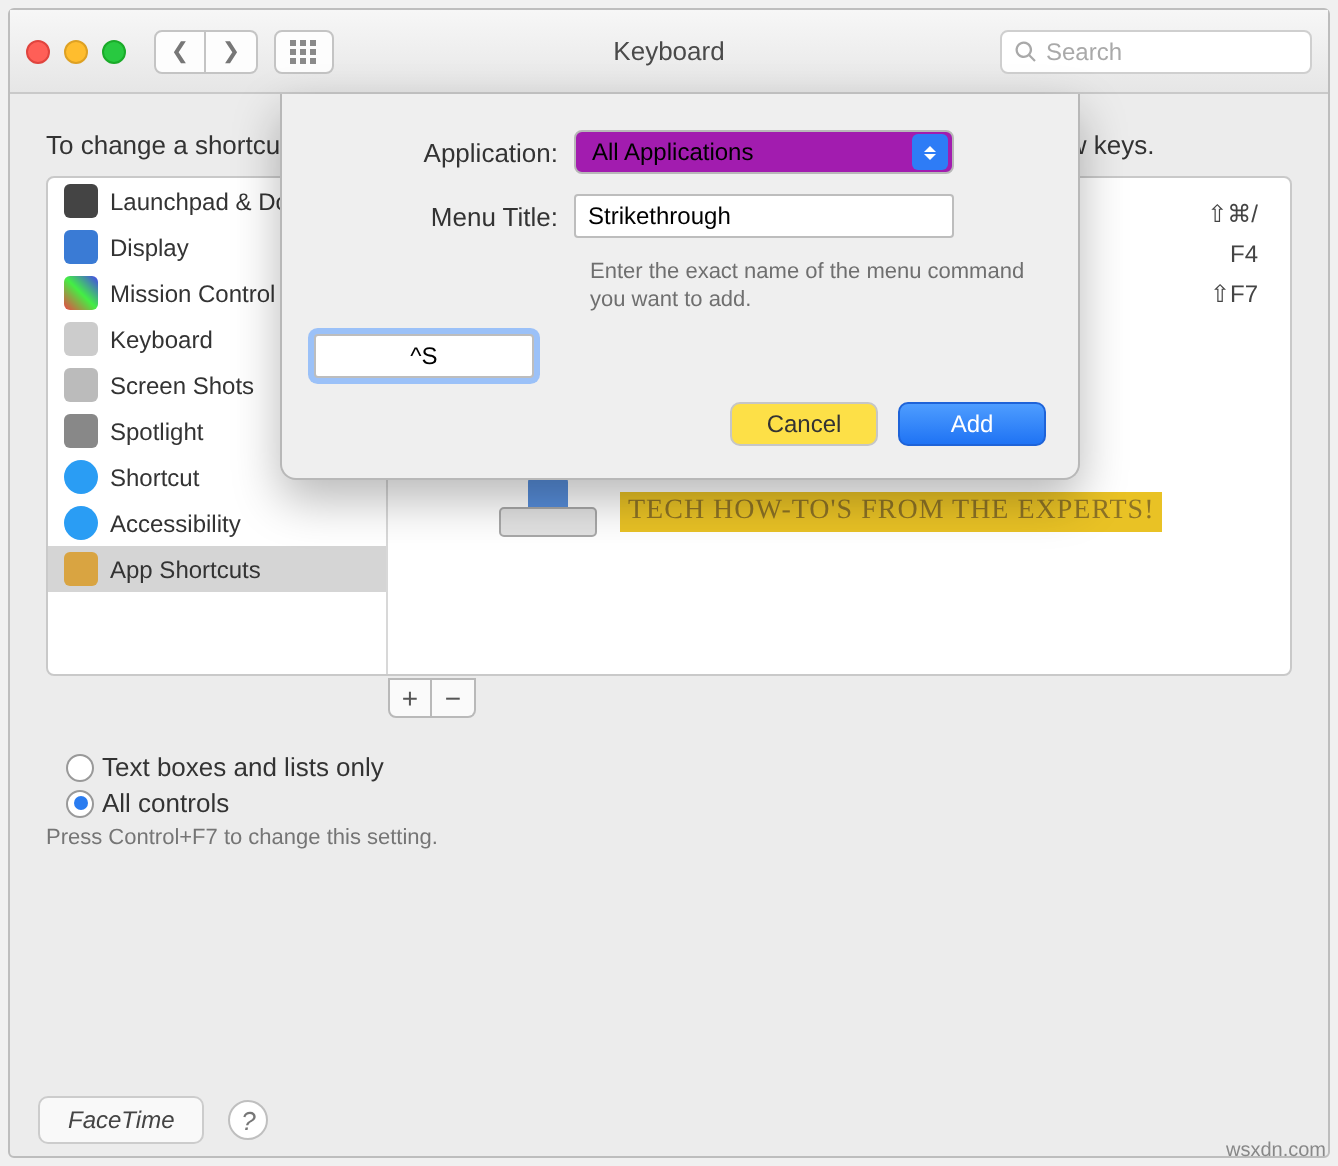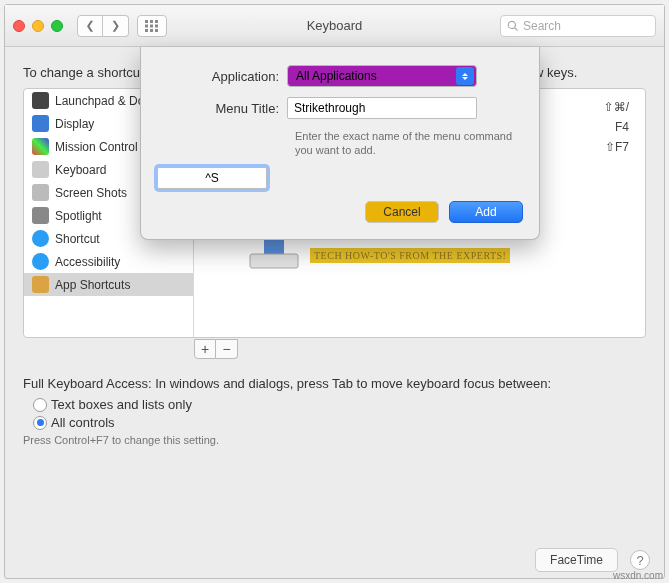--- a/index.html
+++ b/index.html
@@ -97,38 +97,39 @@
   .watermark{
     position:absolute; left:50px; top:110px; opacity:0.85;
     display:flex; align-items:center; gap:6px; pointer-events:none;
   }
   .wm-face svg{width:60px;height:70px;}
   .wm-text{
     font-family: "Comic Sans MS", cursive; color:#2c6fa0;
   }
   .wm-text .big{font-size:22px; font-weight:bold;}
   .wm-text .strip{
-    background:#e6b800; color:#7a5b00; font-size:10px; padding:2px 4px;
+    background:#e6b800; color:#7a5b00; font-size:14px; padding:2px 4px;
     display:inline-block; margin-top:14px; letter-spacing:0.5px;
   }
   
   .kbaccess{ margin-top:38px; font-size:13px; color:#333;}
   .kbaccess .radios{ margin:6px 0 4px 10px;}
   .radio-row{display:flex; align-items:center; gap:4px; font-size:13px; margin-bottom:3px;}
   .radio{
     width:14px;height:14px;border-radius:50%;border:1px solid #999;background:#fff;
     display:inline-flex;align-items:center;justify-content:center;
   }
   .radio.checked::after{content:"";width:7px;height:7px;border-radius:50%;background:#2a7cf0;}
   .hint{font-size:11px; color:#757575; margin-top:2px;}
   
   .bottom{
-    position:absolute; bottom:6px; left:11px; right:0;
-    display:flex; justify-content:flex-end; align-items:center; gap:12px;
+    position:absolute; bottom:6px; left:0; right:0;
+    display:flex; align-items:center; gap:12px;
     padding:0 14px;
+    font-style:italic;
   }
   .ft-btn{
     background:#f9f9f9; border:1px solid #ccc; border-radius:5px;
     padding:4px 14px; font-size:12px; color:#444;
   }
   .help{
     width:20px;height:20px;border-radius:50%;border:1px solid #bfbfbf;
     background:#fff; color:#777; font-size:13px;
     display:flex;align-items:center;justify-content:center;
   }
@@ -173,21 +174,21 @@
   input.kshort{
     width:110px; text-align:center;
     border:1px solid #bdbdbd; box-shadow:0 0 0 3px rgba(86,155,255,0.55);
     font-size:12px;
   }
   .dlg-buttons{display:flex; justify-content:flex-end; gap:10px; margin-top:12px;}
   .btn{
     min-width:74px; height:22px; border-radius:5px; font-size:12px;
     display:flex;align-items:center;justify-content:center;
   }
-  .btn-default{background:#eab308;border:1px solid #c6c6c6;color:#333;}
+  .btn-default{background:#fde047;border:1px solid #c6c6c6;color:#333;}
   .btn-primary{
     background:linear-gradient(#4e9dff,#1f73f4);border:1px solid #1e63d8;color:#fff;
   }
 </style>
 </head>
 <body>
 
 <div class="window">
 
   <div class="titlebar">
@@ -296,21 +297,20 @@
         </div>
 
         <div class="addrm">
           <button>+</button>
           <button>−</button>
         </div>
       </div>
     </div>
 
     <div class="kbaccess">
-      <div>Full Keyboard Access: In windows and dialogs, press Tab to move keyboard focus between:</div>
       <div class="radios">
         <div class="radio-row">
           <span class="radio"></span>
           <span>Text boxes and lists only</span>
         </div>
         <div class="radio-row">
           <span class="radio checked"></span>
           <span>All controls</span>
         </div>
       </div>

